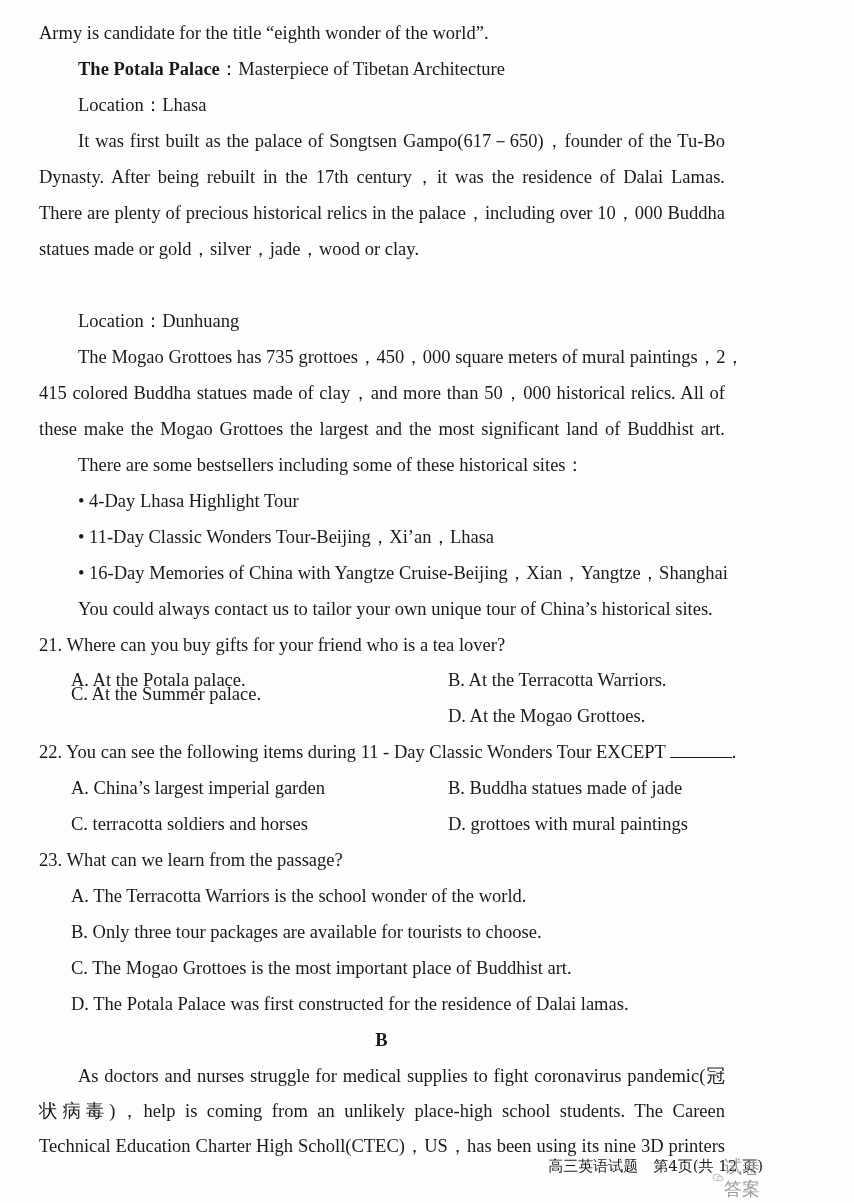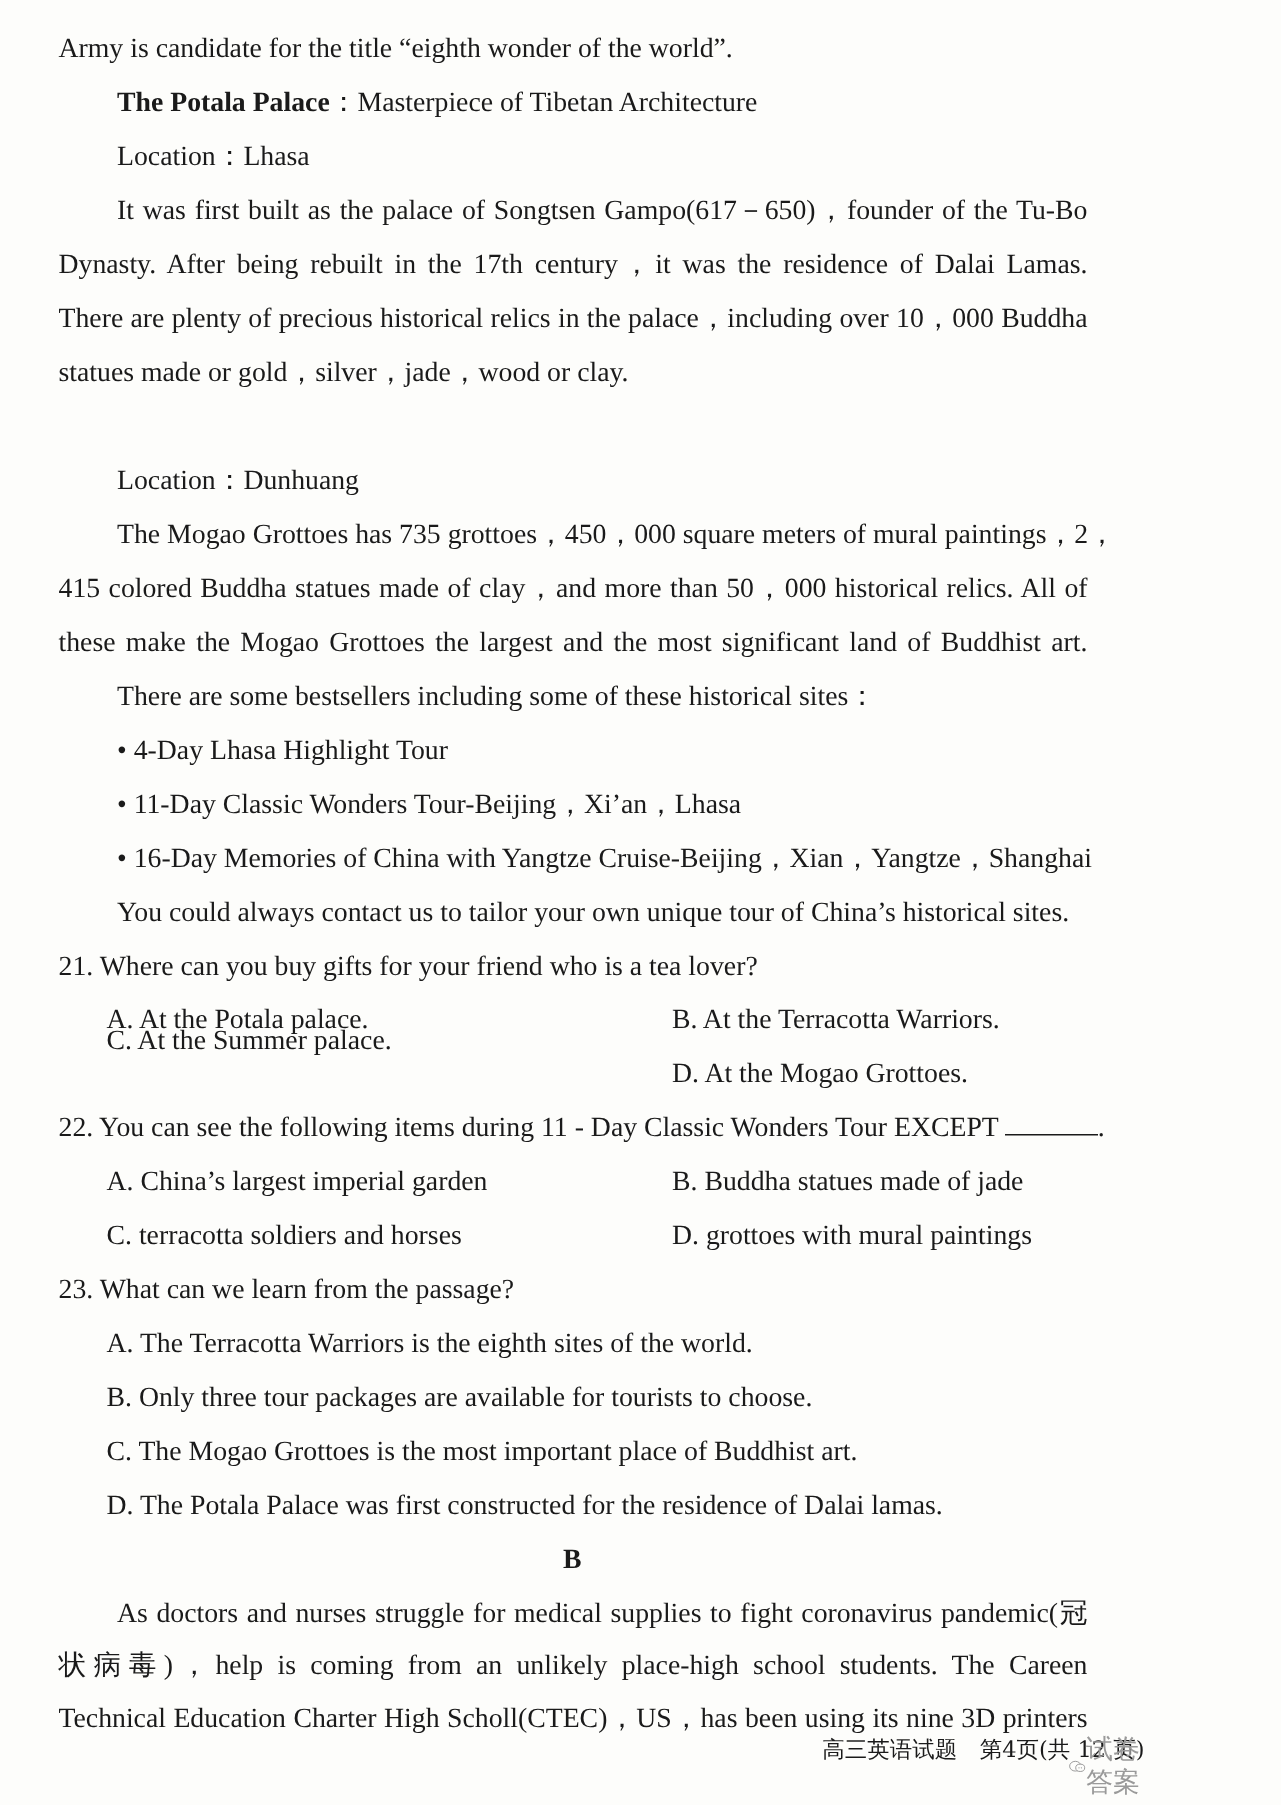--- a/index.html
+++ b/index.html
@@ -83,21 +83,21 @@
   </div>
   <div class="opt-l" style="top:777px;">A. China’s largest imperial garden</div>
   <div class="opt-r" style="top:777px;">B. Buddha statues made of jade</div>
   <div class="opt-l" style="top:813px;">C. terracotta soldiers and horses</div>
   <div class="opt-r" style="top:813px;">D. grottoes with mural paintings</div>
 
   <div class="line" style="top:849px;">
     <span>23.</span>
     <span>What can we learn from the passage?</span>
   </div>
-  <div class="opt-full" style="top:885px;">A. The Terracotta Warriors is the eighth sites of the world.</div>
+  <div class="opt-full" style="top:885px;">A. The Terracotta Warriors is the school wonder of the world.</div>
   <div class="opt-full" style="top:921px;">B. Only three tour packages are available for tourists to choose.</div>
   <div class="opt-full" style="top:957px;">C. The Mogao Grottoes is the most important place of Buddhist art.</div>
   <div class="opt-full" style="top:993px;">D. The Potala Palace was first constructed for the residence of Dalai lamas.</div>
 
   <div class="section-b" style="top:1029px;">B</div>
   <div class="line ind just" style="top:1065px;">As doctors and nurses struggle for medical supplies to fight coronavirus pandemic(冠</div>
   <div class="line just" style="top:1100px;">状病毒)，help is coming from an unlikely place-high school students. The Careen</div>
   <div class="line just" style="top:1135px;">Technical Education Charter High Scholl(CTEC)，US，has been using its nine 3D printers</div>
 
   <div class="footer">高三英语试题　第4页(共 12 页)</div>

